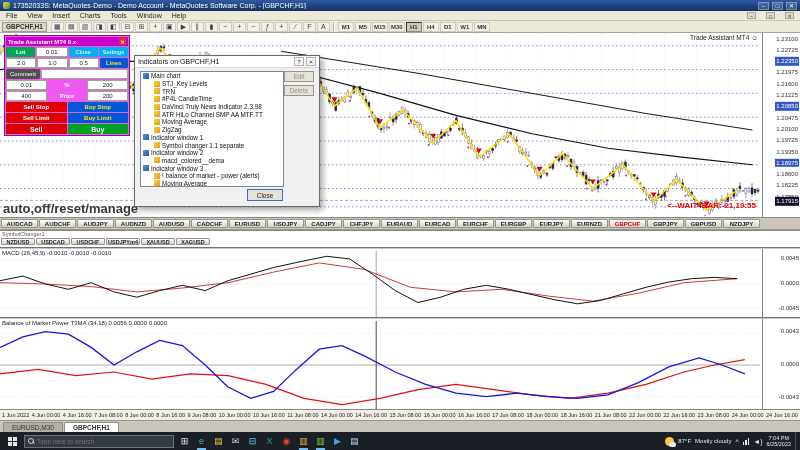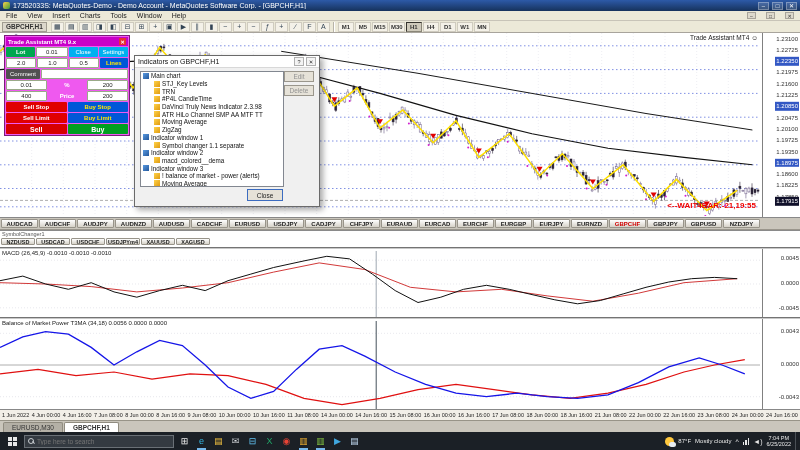--- a/index.html
+++ b/index.html
@@ -897,20 +897,21 @@
             </div>
           </div>
         <div class="dlg-side">
           <div class="btn disabled">Edit</div>
           <div class="btn disabled">Delete</div>
         </div>
         <div class="btn dlg-close">Close</div>
       </div>
     </div>
 
+    <div class="auto-text">auto,off/reset/manage</div>
     <div class="wait-text">&lt;--WAIT4BAR:-21,19:55</div>
   </div>
 
   <div class="symrow" id="symrow1">
       <div class="sym-btn ">AUDCAD</div>
       <div class="sym-btn ">AUDCHF</div>
       <div class="sym-btn ">AUDJPY</div>
       <div class="sym-btn ">AUDNZD</div>
       <div class="sym-btn ">AUDUSD</div>
       <div class="sym-btn ">CADCHF</div>

